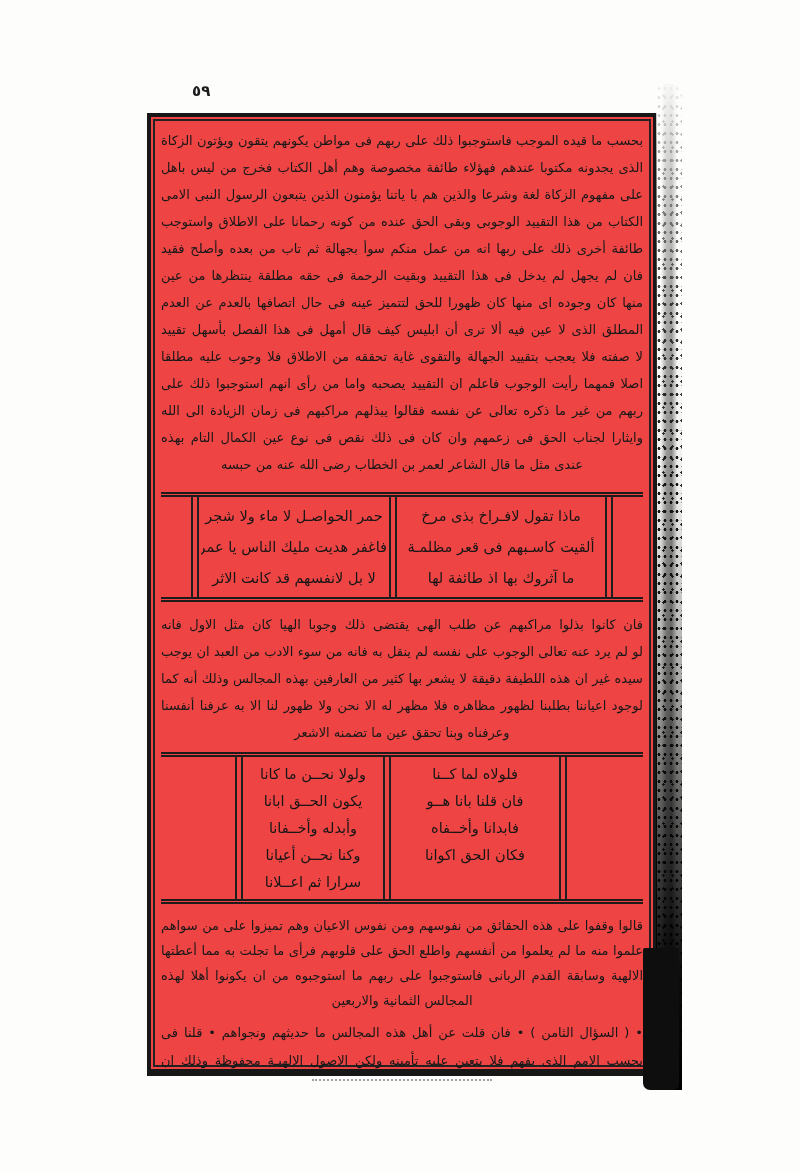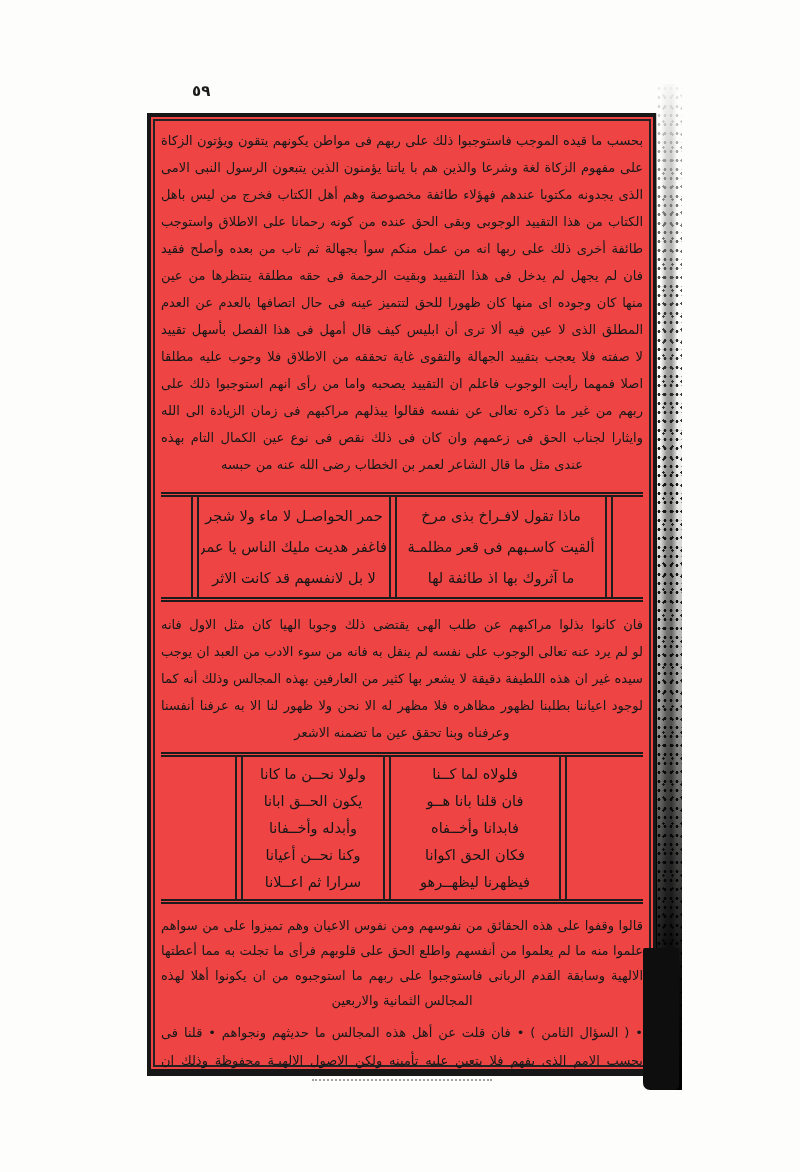--- a/index.html
+++ b/index.html
@@ -111,22 +111,22 @@
 
 <div class="stage">
 
   <div class="page-number">٥٩</div>
 
   <div class="main-frame">
     <div class="content">
 
       <div class="sect first">
         <div class="pline">بحسب ما قيده الموجب فاستوجبوا ذلك على ربهم فى مواطن يكونهم يتقون ويؤتون الزكاة</div>
+        <div class="pline">الذى يجدونه مكتوبا عندهم فهؤلاء طائفة مخصوصة وهم أهل الكتاب فخرج من ليس باهل</div>
         <div class="pline">على مفهوم الزكاة لغة وشرعا والذين هم با ياتنا يؤمنون الذين يتبعون الرسول النبى الامى</div>
-        <div class="pline">الذى يجدونه مكتوبا عندهم فهؤلاء طائفة مخصوصة وهم أهل الكتاب فخرج من ليس باهل</div>
         <div class="pline">الكتاب من هذا التقييد الوجوبى وبقى الحق عنده من كونه رحمانا على الاطلاق واستوجب</div>
         <div class="pline">طائفة أخرى ذلك على ربها انه من عمل منكم سوأ بجهالة ثم تاب من بعده وأصلح فقيد بالجهالة</div>
         <div class="pline">فان لم يجهل لم يدخل فى هذا التقييد وبقيت الرحمة فى حقه مطلقة ينتظرها من عين المنة التى</div>
         <div class="pline">منها كان وجوده اى منها كان ظهورا للحق لتتميز عينه فى حال اتصافها بالعدم عن العدم</div>
         <div class="pline">المطلق الذى لا عين فيه ألا ترى أن ابليس كيف قال أمهل فى هذا الفصل بأسهل تقييد بصفتك</div>
         <div class="pline">لا صفته فلا يعجب بتقييد الجهالة والتقوى غاية تحققه من الاطلاق فلا وجوب عليه مطلقا</div>
         <div class="pline">اصلا فمهما رأيت الوجوب فاعلم ان التقييد يصحبه واما من رأى انهم استوجبوا ذلك على</div>
         <div class="pline">ربهم من غير ما ذكره تعالى عن نفسه فقالوا يبذلهم مراكبهم فى زمان الزيادة الى الله وصلة</div>
         <div class="pline">وايثارا لجناب الحق فى زعمهم وان كان فى ذلك نقص فى نوع عين الكمال التام بهذه المراعاة فهذا</div>
         <div class="pline center">عندى مثل ما قال الشاعر لعمر بن الخطاب رضى الله عنه من حبسه</div>
@@ -159,21 +159,20 @@
       </div>
 
       <div class="poem mystical">
         <div class="mcell m-right"></div>
         <div class="vdiv"></div>
         <div class="pcol c-first">
           <div class="vrow">فلولاه لما كــنا</div>
           <div class="vrow">فان قلنا بانا هــو</div>
           <div class="vrow">فابدانا وأخــفاه</div>
           <div class="vrow">فكان الحق اكوانا</div>
-          <div class="vrow">فيظهرنا ليظهــرهو</div>
         </div>
         <div class="vdiv"></div>
         <div class="pcol c-second">
           <div class="vrow">ولولا نحــن ما كانا</div>
           <div class="vrow">يكون الحــق ابانا</div>
           <div class="vrow">وأبدله وأخــفانا</div>
           <div class="vrow">وكنا نحــن أعيانا</div>
           <div class="vrow">سرارا ثم اعــلانا</div>
         </div>
         <div class="vdiv"></div>

